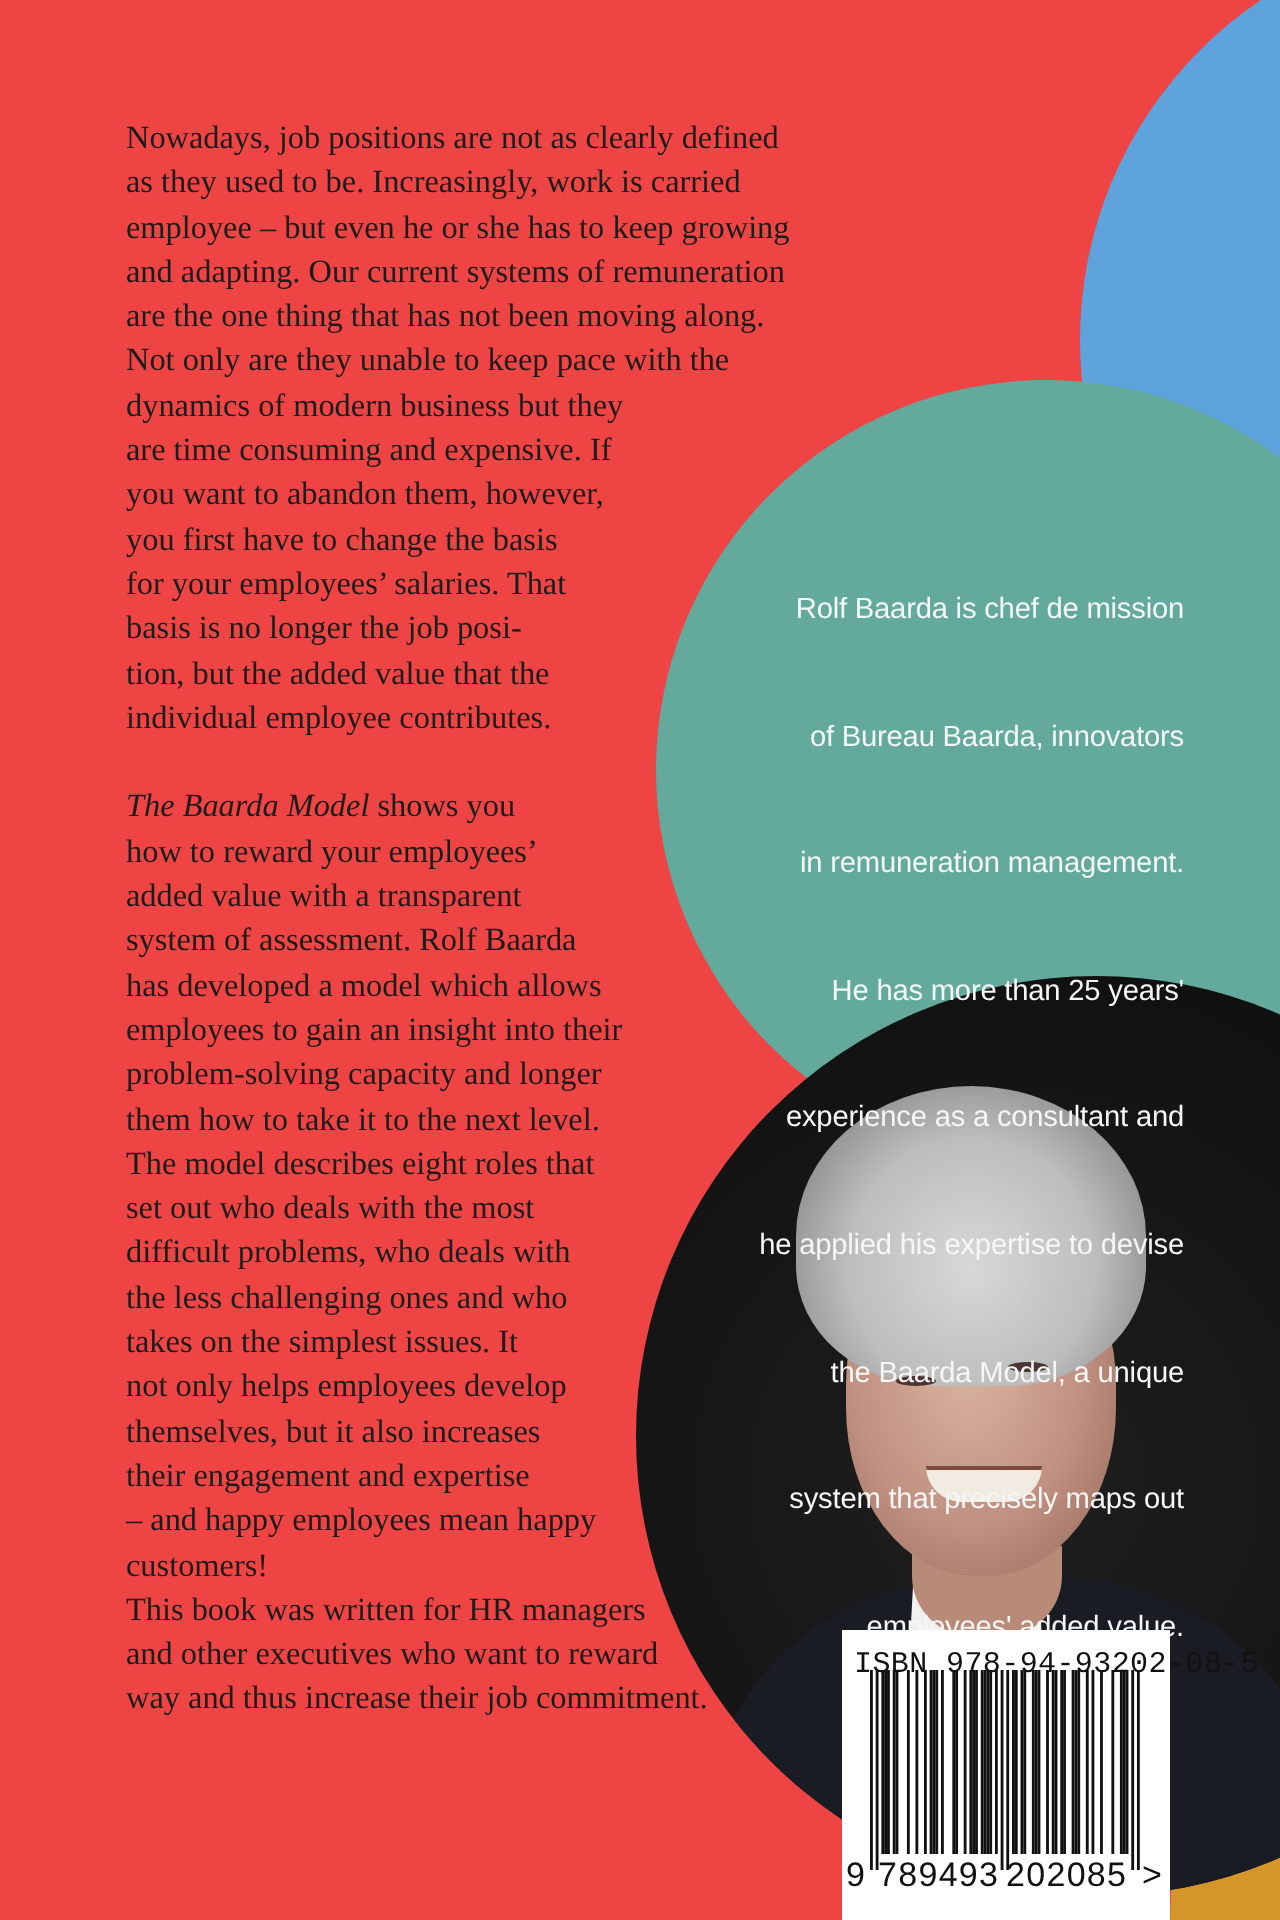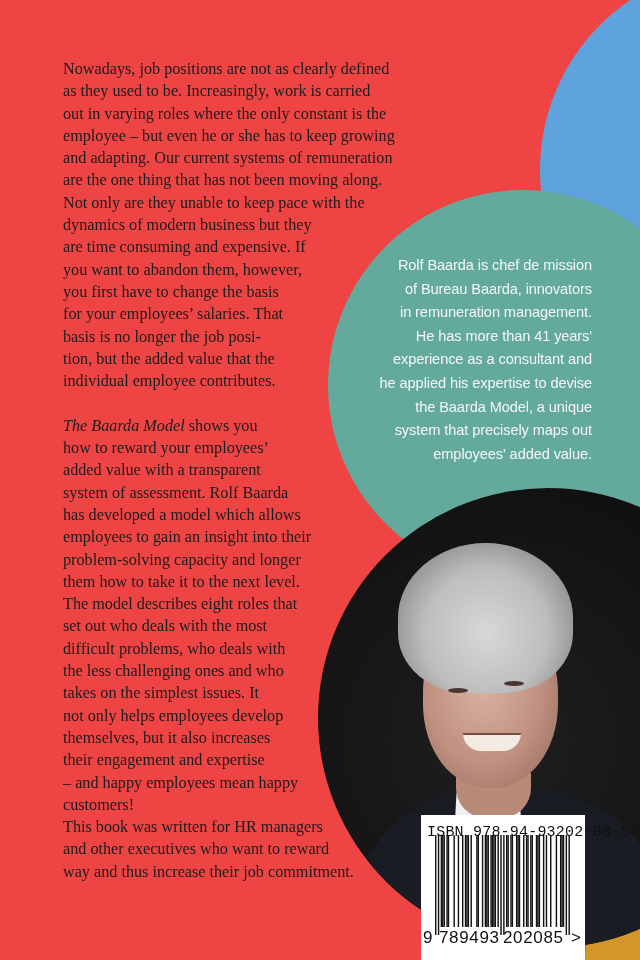--- a/index.html
+++ b/index.html
@@ -32,21 +32,21 @@
     }
     .body-text .line { display: block; white-space: nowrap; }
     .body-text .para-gap { height: 22.3px; }
     .body-text em { font-style: italic; }
 
     .bio-text {
       position: absolute; right: 48px; top: 254px; width: 280px; text-align: right;
       font-family: "Liberation Sans", sans-serif; font-size: 14.6px; line-height: 23.6px; color: #f4f7f6;
       letter-spacing: -0.1px;
     }
-    .bio-text .line { display: block; white-space: nowrap; }
+    .bio-text .line { display: block; white-space: nowrap; margin-top: 40px; }
 
     #barcode-box { position: absolute; left: 421px; top: 815px; width: 164px; height: 145px; background: #ffffff; }
     #isbn-text { position: absolute; left: 6px; top: 9px; font-family: "Liberation Mono", monospace; font-size: 15px; color: #111; white-space: nowrap; letter-spacing: 0.2px; }
     #barcode-svg { position: absolute; left: 0; top: 0; }
     .barcode-digits { font-family: "Liberation Sans", sans-serif; font-size: 17px; fill: #111; }
   </style>
 </head>
 <body>
 
 <div class="page">
@@ -65,21 +65,20 @@
     <div class="portrait-part" id="hair"></div>
     <div class="portrait-part" id="eye-l"></div>
     <div class="portrait-part" id="eye-r"></div>
     <div class="portrait-part" id="smile"></div>
   </div>
 
   <div class="body-text">
     <div id="para1">
         <span class="line">Nowadays, job positions are not as clearly defined</span>
         <span class="line">as they used to be. Increasingly, work is carried</span>
-        <span class="line">out in varying roles where the only constant is the</span>
         <span class="line">employee – but even he or she has to keep growing</span>
         <span class="line">and adapting. Our current systems of remuneration</span>
         <span class="line">are the one thing that has not been moving along.</span>
         <span class="line">Not only are they unable to keep pace with the</span>
         <span class="line">dynamics of modern business but they</span>
         <span class="line">are time consuming and expensive. If</span>
         <span class="line">you want to abandon them, however,</span>
         <span class="line">you first have to change the basis</span>
         <span class="line">for your employees’ salaries. That</span>
         <span class="line">basis is no longer the job posi-</span>
@@ -109,21 +108,21 @@
         <span class="line">This book was written for HR managers</span>
         <span class="line">and other executives who want to reward</span>
         <span class="line">way and thus increase their job commitment.</span>
       </div>
   </div>
 
   <div class="bio-text" id="bio">
       <span class="line">Rolf Baarda is chef de mission</span>
       <span class="line">of Bureau Baarda, innovators</span>
       <span class="line">in remuneration management.</span>
-      <span class="line">He has more than 41 years'</span>
+      <span class="line">He has more than 25 years'</span>
       <span class="line">experience as a consultant and</span>
       <span class="line">he applied his expertise to devise</span>
       <span class="line">the Baarda Model, a unique</span>
       <span class="line">system that precisely maps out</span>
       <span class="line">employees' added value.</span>
     </div>
 
   <div id="barcode-box">
     <div id="isbn-text">ISBN 978-94-93202-08-5</div>
     <svg id="barcode-svg" width="164" height="145">

